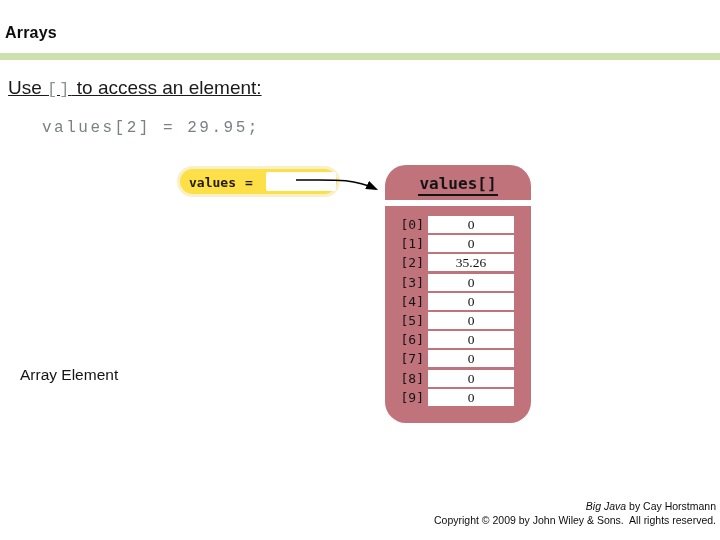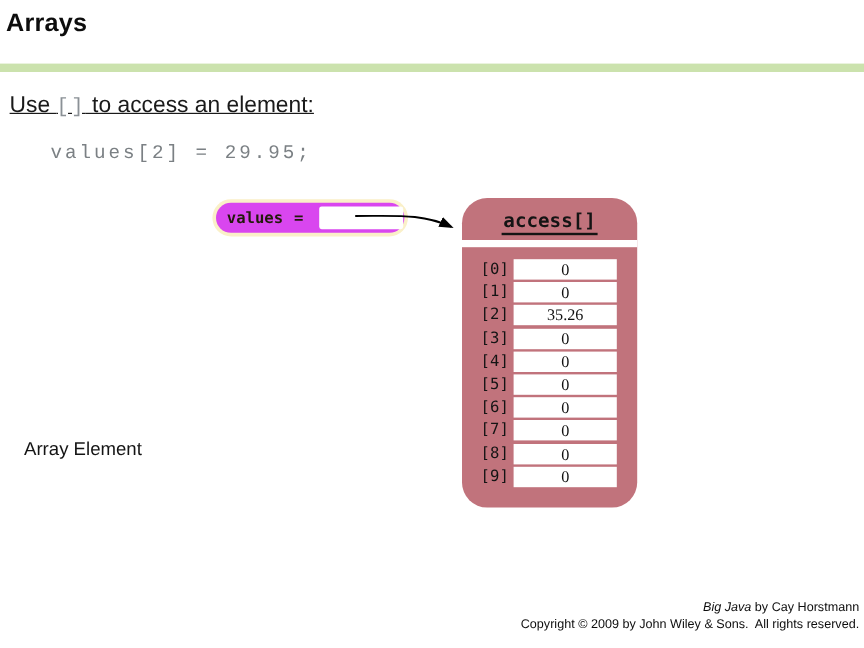--- a/index.html
+++ b/index.html
@@ -5,22 +5,22 @@
   * { margin: 0; padding: 0; box-sizing: border-box; }
   html, body { width: 720px; height: 540px; }
   body {
     position: relative;
     background: #ffffff;
     font-family: "Liberation Sans", sans-serif;
     color: #0d0d0d;
     overflow: hidden;
   }
   .title {
-    position: absolute; left: 5px; top: 8px;
-    font-size: 21px; font-weight: bold; letter-spacing: 0.2px;
+    position: absolute; left: 5px; top: 24px;
+    font-size: 16px; font-weight: bold; letter-spacing: 0.2px;
     color: #0d0d0d;
   }
   .green-bar {
     position: absolute; left: 0; top: 53px;
     width: 720px; height: 7px;
     background: #cbe2ad;
   }
   .heading {
     position: absolute; left: 8px; top: 77px;
     font-size: 19px; color: #1a1a1a; text-decoration: underline;
@@ -36,21 +36,21 @@
     color: #7b8084;
   }
   
   .var-pill {
     position: absolute; left: 177px; top: 166px;
     width: 163px; height: 31px;
     background: #faf0c8; border-radius: 16px;
   }
   .var-pill-inner {
     position: absolute; left: 3px; top: 3px; right: 3px; bottom: 3px;
-    background: #d946ef; border-radius: 13px;
+    background: #fde047; border-radius: 13px;
   }
   .var-label {
     position: absolute; left: 9px; top: 50%; transform: translateY(-50%);
     font-family: "DejaVu Sans Mono", monospace;
     font-size: 13px; font-weight: 600; color: #221a0a;
     white-space: nowrap;
   }
   .var-label .assign { margin-left: 9px; }
   .ref-box {
     position: absolute; left: 86px; top: 3px;
@@ -135,21 +135,21 @@
     <defs>
       <marker id="ah" markerWidth="9" markerHeight="8" refX="6.5" refY="3" orient="auto">
         <path d="M0,0 L8,3 L0,6 z" fill="#000"></path>
       </marker>
     </defs>
     <path d="M6,11 C42,11 62,9 86,20" fill="none" stroke="#000" stroke-width="1.5" marker-end="url(#ah)"></path>
   </svg>
 
   <div class="array-obj">
     <div class="array-type">
-      <span class="array-type-text">access[]</span>
+      <span class="array-type-text">values[]</span>
     </div>
     <div class="array-sep"></div>
     <div class="array-rows">
 
         <div class="arr-row">
           <span class="arr-idx">[0]</span>
           <span class="arr-cell">0</span>
         </div>
 
         <div class="arr-row">

